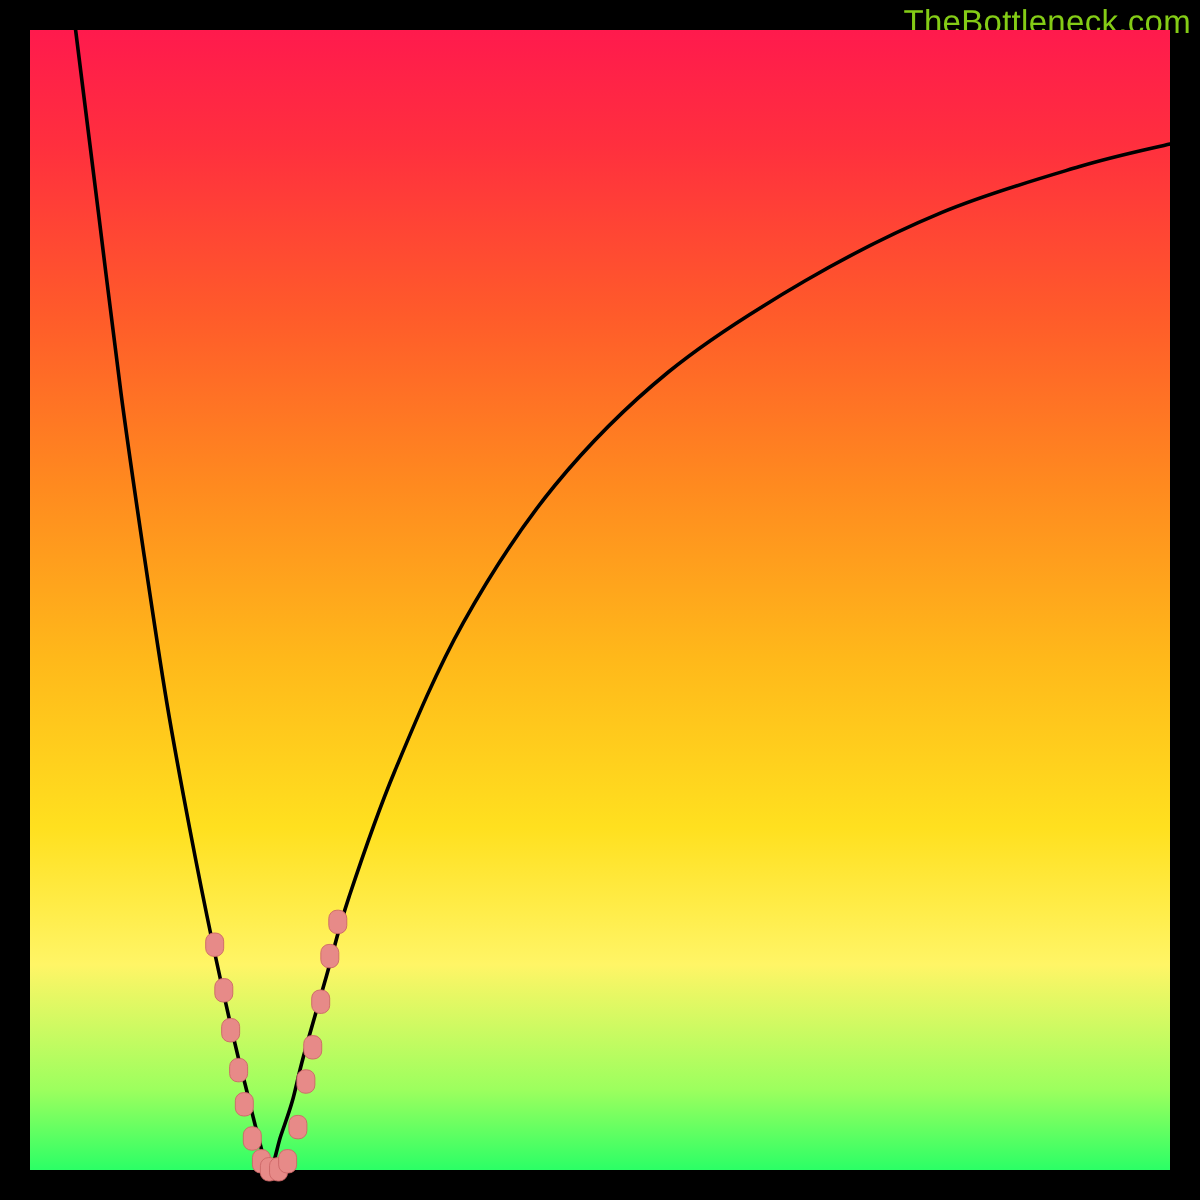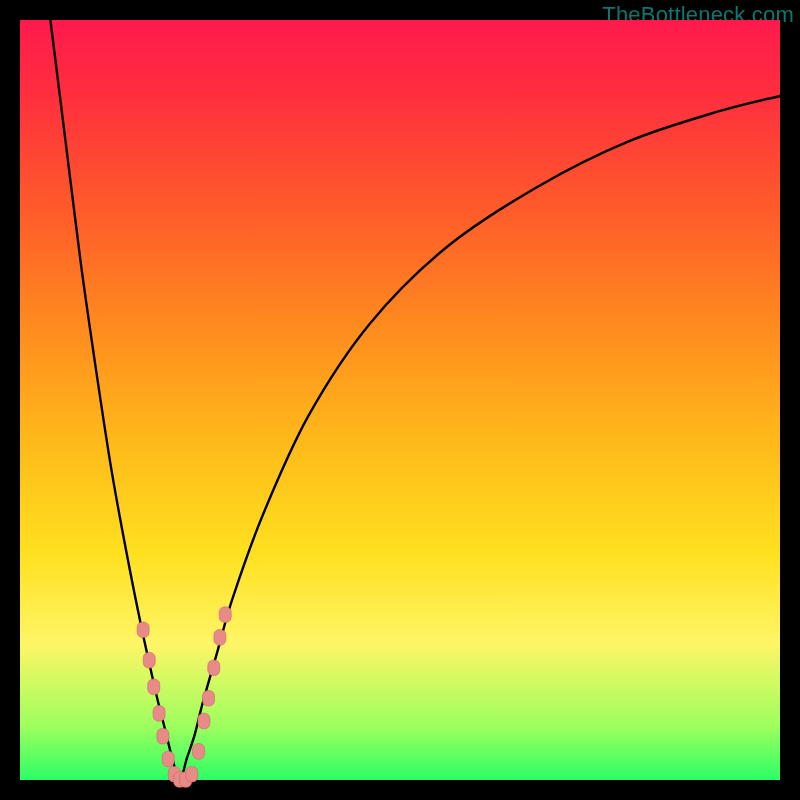--- a/index.html
+++ b/index.html
@@ -36,21 +36,21 @@
       #ffe01f 70%,
       #fff566 82%,
       #9cff5e 93%,
       #2bff66 100%
     );
   }
   .watermark {
     position: absolute;
     top: 2px;
     right: 6px;
-    color: #0f766e;
+    color: #84cc16;
     font-size: 22px;
     font-weight: 500;
     letter-spacing: 0.2px;
     user-select: none;
   }
   svg.curve {
     position: absolute;
     left: 0;
     top: 0;
     width: 760px;

